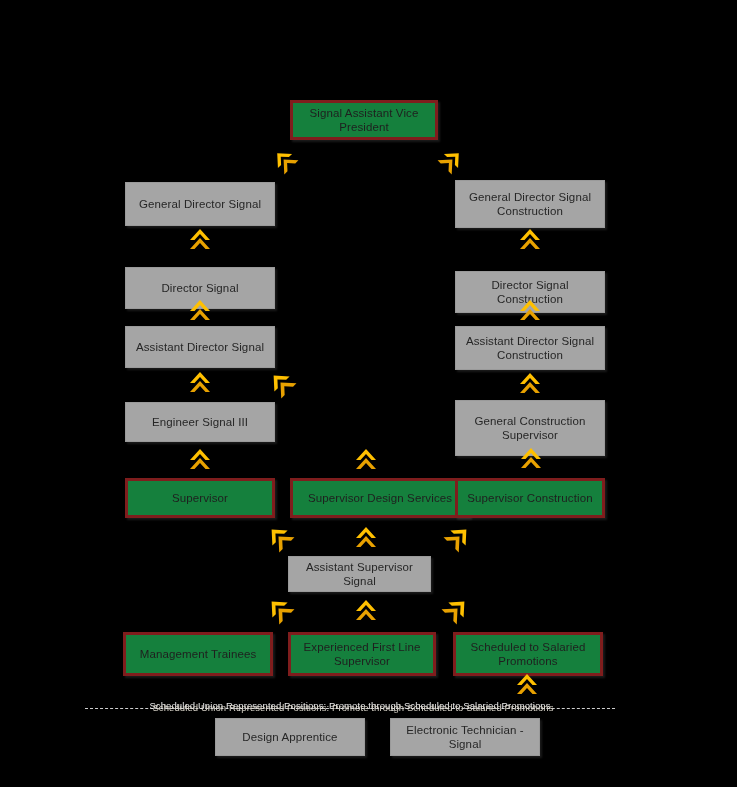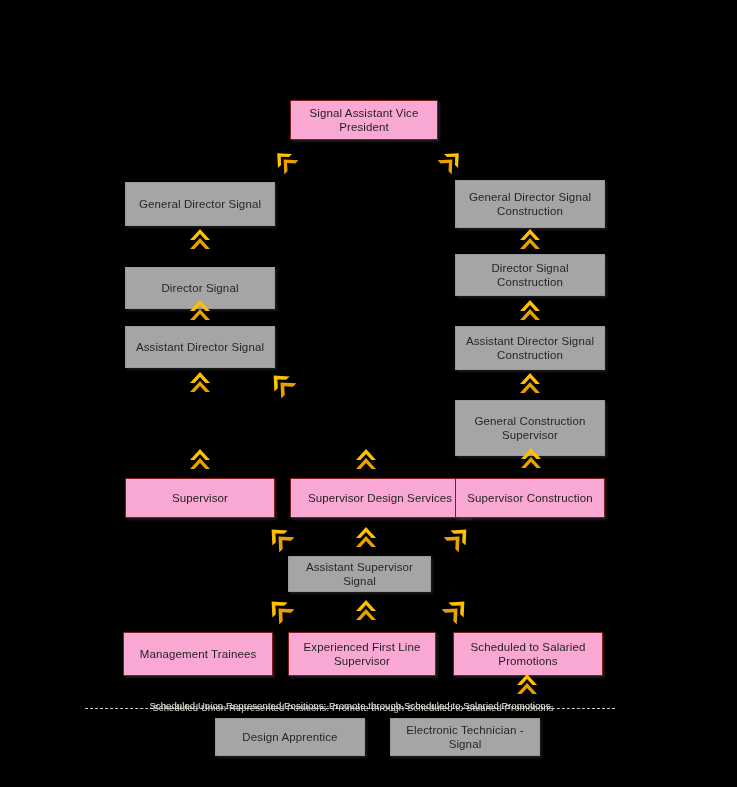--- a/index.html
+++ b/index.html
@@ -33,22 +33,22 @@
     line-height: 1.25;
     letter-spacing: 0.01em;
     padding: 2px 6px;
     box-shadow: 2px 2px 2px rgba(255,255,255,0.10);
   }
   .node.gray {
     background: #a5a5a5;
     border: 1px solid #9a9a9a;
   }
   .node.orange {
-    background: #f9a8d4;
-    border: 1px solid #7f1d1d;
+    background: #15803d;
+    border: 3px solid #7f1d1d;
     color: #1f1f1f;
   }
   .arrow {
     position: absolute;
     pointer-events: none;
   }
   .arrow svg { display: block; overflow: visible; }
   .divider {
     position: absolute;
     border-top: 1px dashed #cfcfcf;
@@ -80,32 +80,35 @@
   </div>
 
   <div class="node gray" style="left:455px; top:180px; width:150px; height:48px;justify-content:flex-end;">
     <span>General Director Signal Construction</span>
   </div>
 
   <div class="node gray" style="left:125px; top:254px; width:150px; height:42px;margin-top:13px;">
     <span>Director Signal</span>
   </div>
 
-  <div class="node gray" style="left:455px; top:254px; width:150px; height:42px;">
+  <div class="node gray" style="left:455px; top:271px; width:150px; height:42px;">
     <span>Director Signal Construction</span>
   </div>
 
   <div class="node gray" style="left:125px; top:326px; width:150px; height:42px;">
     <span>Assistant Director Signal</span>
   </div>
 
   <div class="node gray" style="left:455px; top:326px; width:150px; height:44px;">
     <span>Assistant Director Signal Construction</span>
   </div>
 
+  <div class="node gray" style="left:125px; top:402px; width:150px; height:40px;">
+    <span>Engineer Signal III</span>
+  </div>
 
 
   <div class="node gray" style="left:455px; top:400px; width:150px; height:56px;">
     <span>General Construction Supervisor</span>
   </div>
 
   <div class="node orange" style="left:125px; top:478px; width:150px; height:40px;">
     <span>Supervisor</span>
   </div>
 

